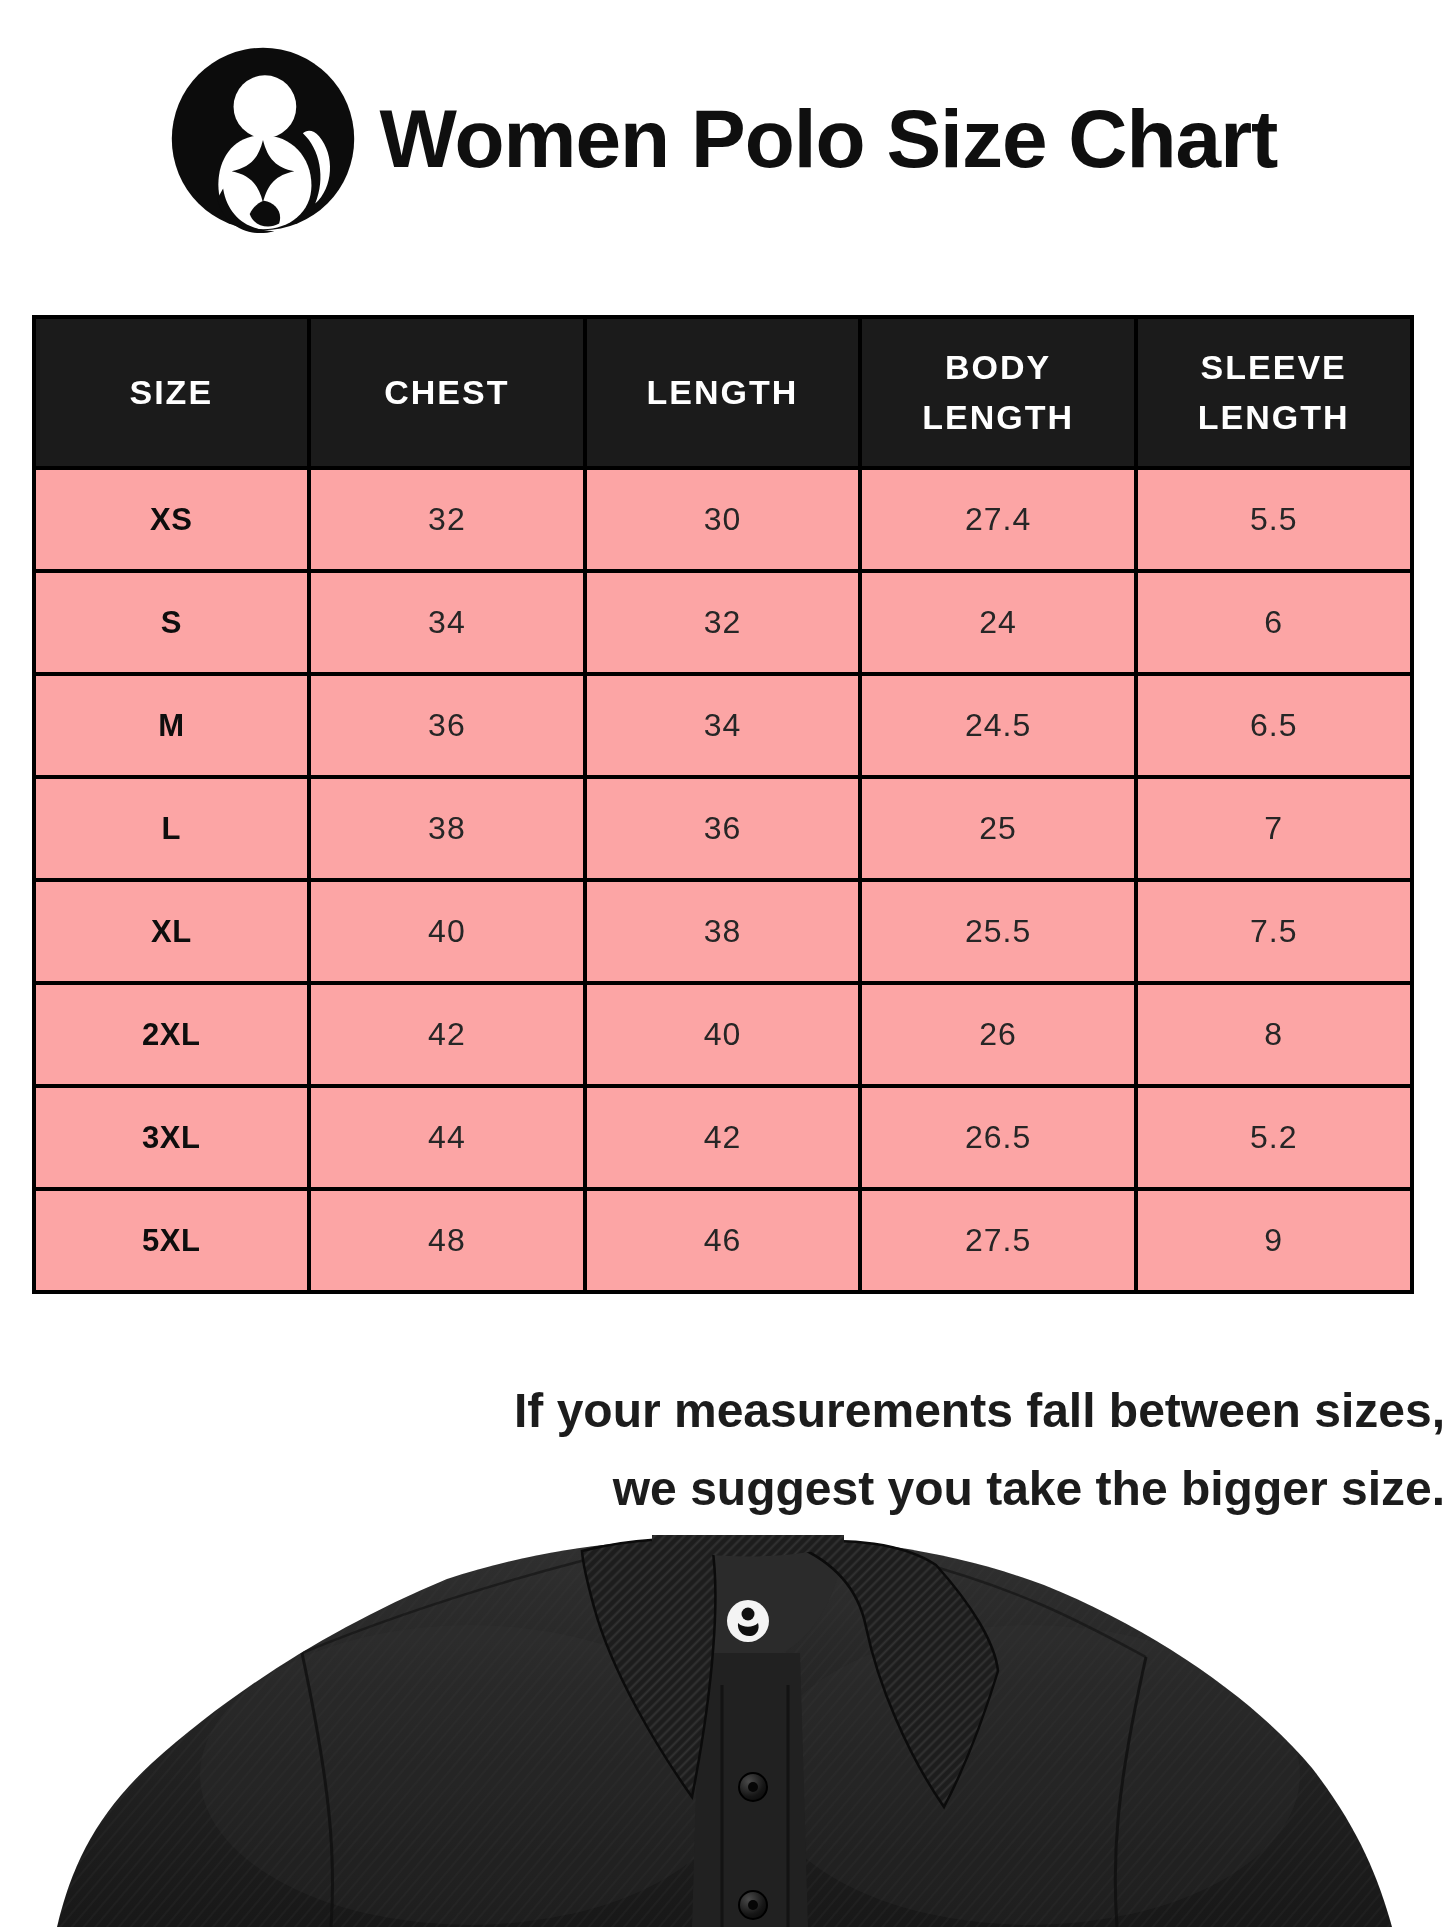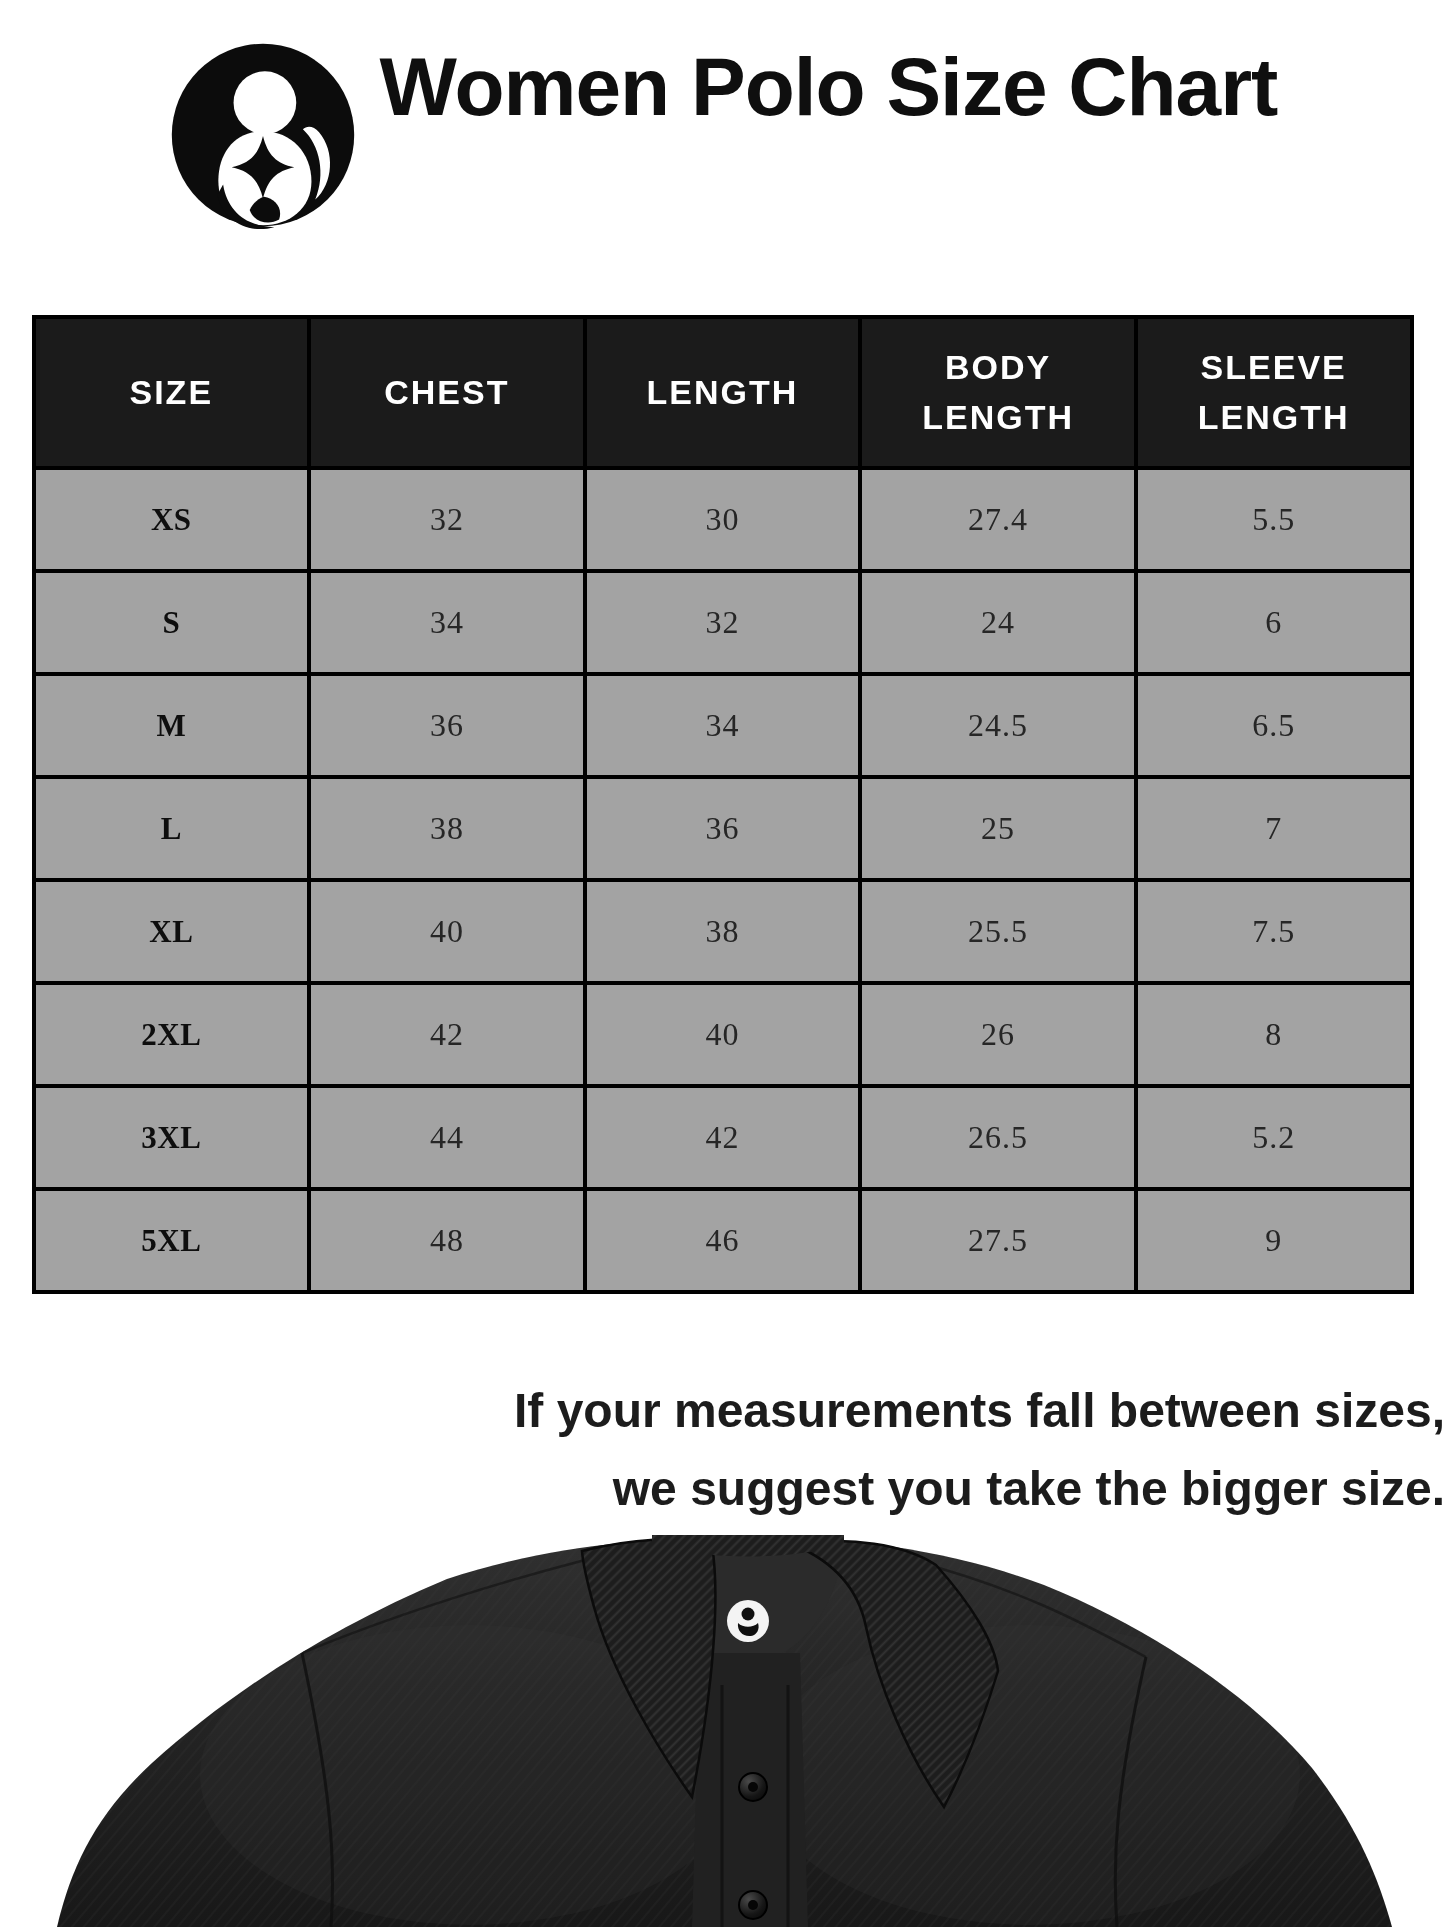--- a/index.html
+++ b/index.html
@@ -4,21 +4,21 @@
 <style>
   * { margin:0; padding:0; box-sizing:border-box; }
   html, body {
     width:1445px; height:1927px;
     background:#ffffff;
     font-family:"Liberation Sans", sans-serif;
     overflow:hidden; position:relative;
   }
   .header {
     height:238px; padding-top:40px;
-    display:flex; align-items:flex-start; justify-content:center; gap:22px;
+    display:flex; align-items:center; justify-content:center; gap:22px;
   }
   .logo { width:190px; height:190px; flex:0 0 auto; }
   .title {
     font-size:82px; font-weight:bold; color:#0f0f0f;
     letter-spacing:-1px; white-space:nowrap;
   }
   table.size-chart {
     border-collapse:collapse; table-layout:fixed;
     width:1382px; margin:77px auto 0;padding-left:25px;
   }
@@ -26,21 +26,21 @@
     border:4px solid #000000; text-align:center; vertical-align:middle;
   }
   .size-chart thead th {
     background:#1b1b1b; color:#ffffff;
     font-size:34px; font-weight:bold; letter-spacing:2px;
     height:151px;
   }
   .th-wrap { display:inline-block; max-width:195px; line-height:1.45; }
   .size-chart td {
     height:103px; font-size:32px; font-weight:normal;
-    color:#262626; letter-spacing:1px; background:#a3a3a3;font-family:Liberation Serif, serif;
+    color:#262626; letter-spacing:1px; background:#fca5a5;
   }
   .size-chart td.size-cell {
     font-weight:bold; color:#0e0e0e; font-size:31px; letter-spacing:0.5px;
   }
   .note {
     margin-top:78px; text-align:right;
     font-size:48px; font-weight:bold; color:#1c1c1c; line-height:78px;
   }
   .shirt { position:absolute; left:0; bottom:0; width:1445px; height:392px; display:block; }
 </style>

